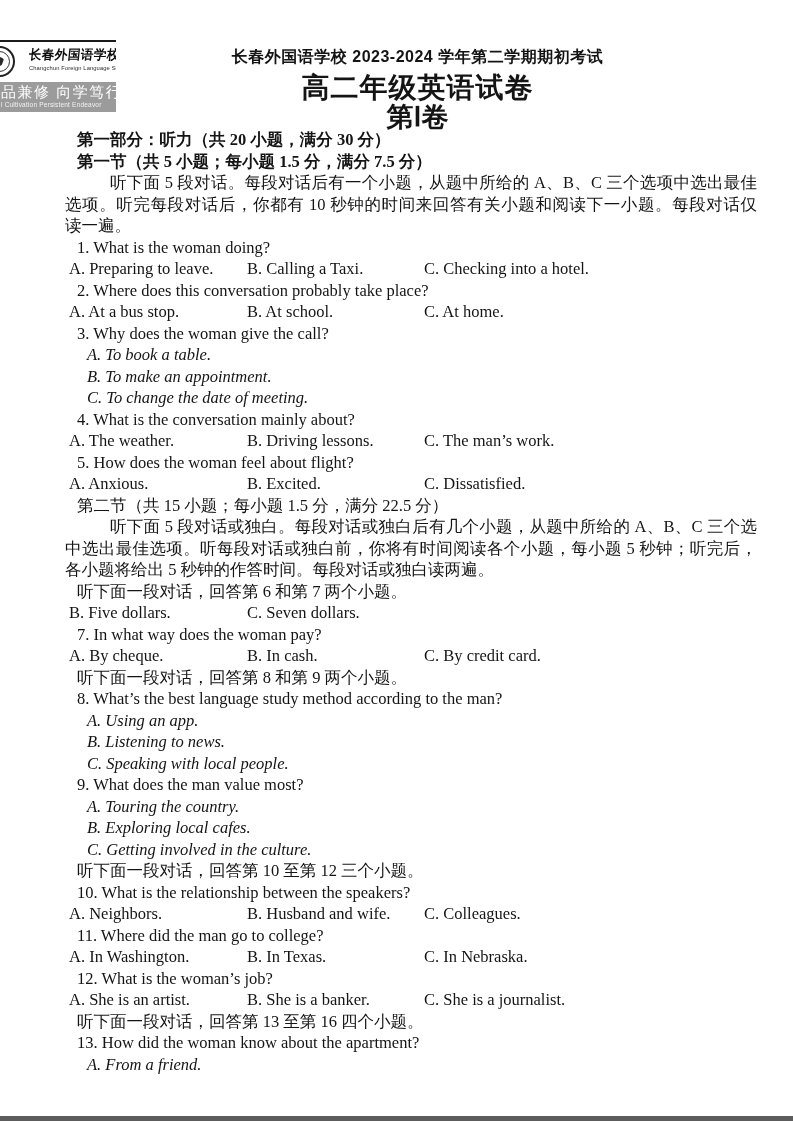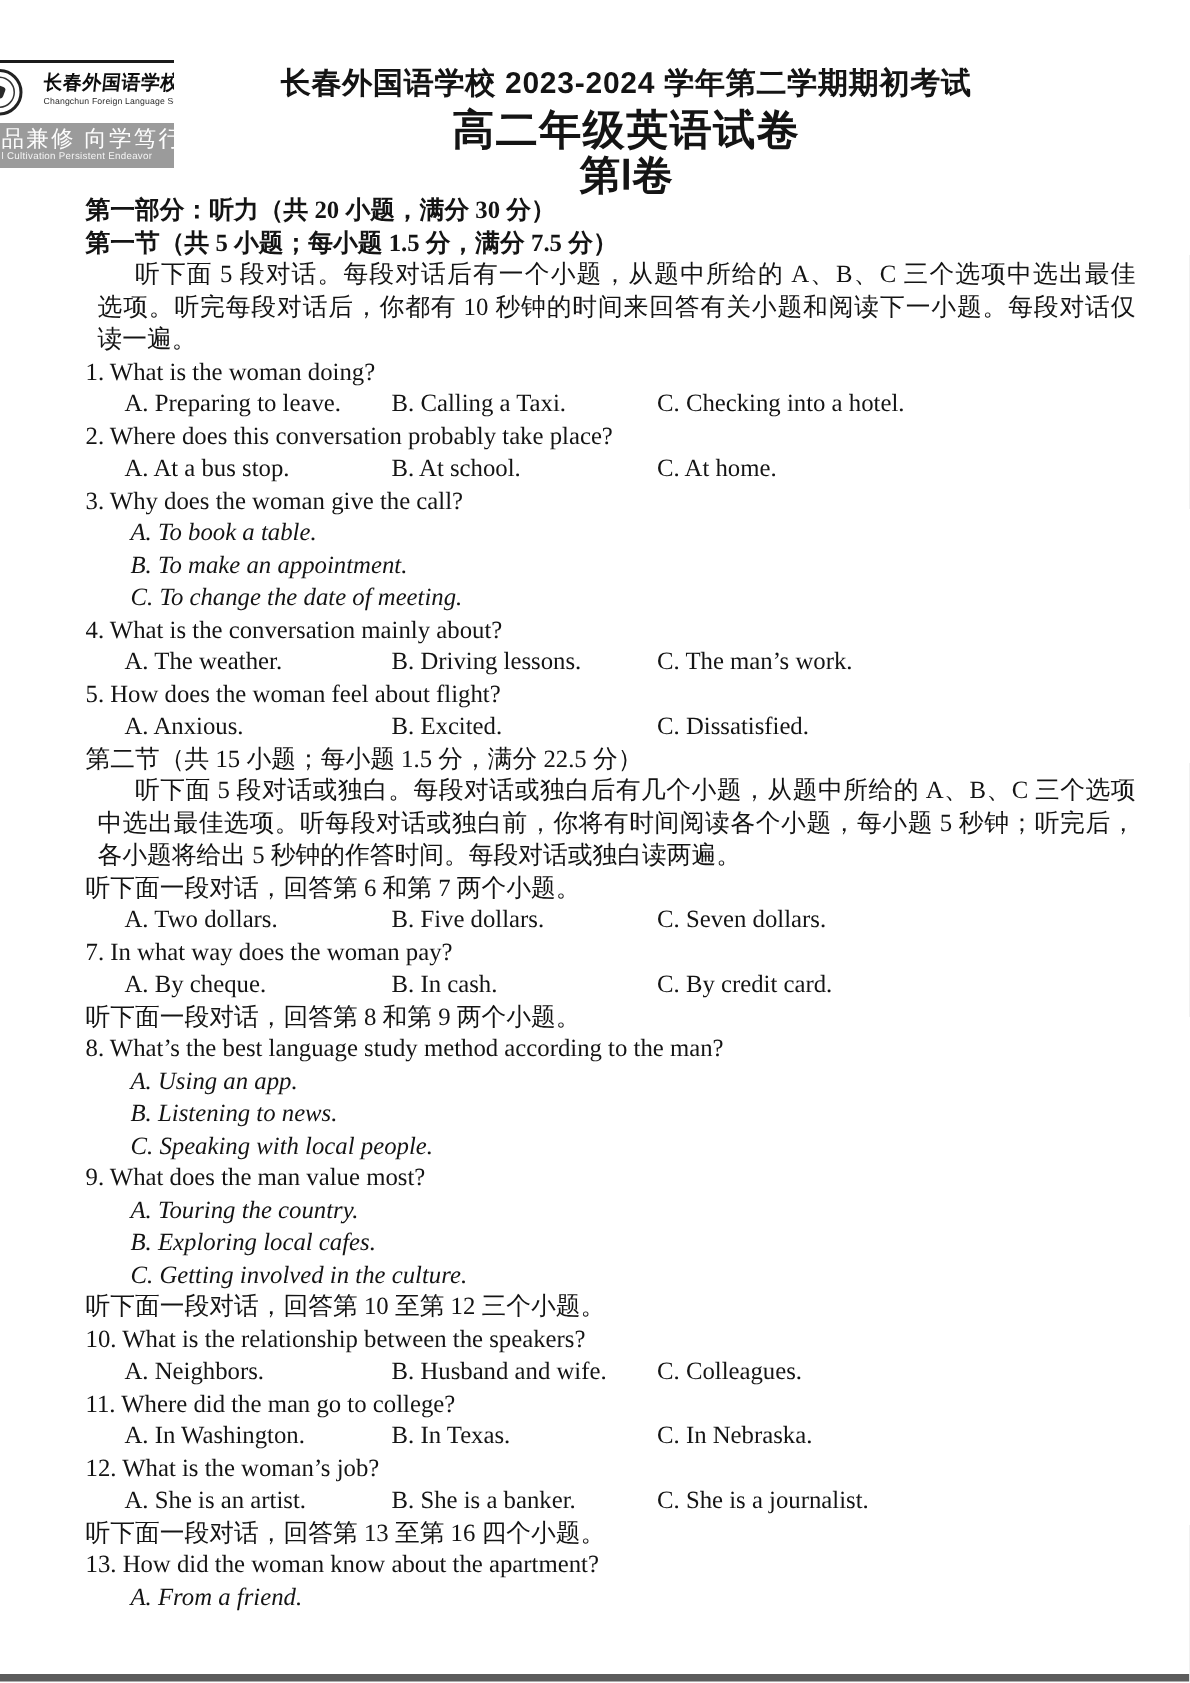--- a/index.html
+++ b/index.html
@@ -53,35 +53,35 @@
   .motto-en{
     position:absolute;left:1px;top:19px;
     font-size:6.5px;color:#f4f4f4;letter-spacing:.2px;white-space:nowrap;
     font-family:"Liberation Sans",sans-serif;
   }
   
   #titles{
     position:absolute;left:42px;right:0;top:42px;text-align:center;
     font-family:"Liberation Sans",sans-serif;
   }
-  .t1{font-size:20px;font-weight:700;line-height:29px;letter-spacing:.5px;}
+  .t1{font-size:16px;font-weight:700;line-height:29px;letter-spacing:.5px;}
   .t2{font-size:28px;font-weight:700;line-height:34px;letter-spacing:1px;font-family:Liberation Serif, serif;}
   .t3{font-size:27px;font-weight:700;line-height:24px;}
   
   #exam-body{
     position:absolute;left:57px;top:129px;width:700px;
     font-size:16.5px;
   }
-  .line{height:21.5px;line-height:21.5px;white-space:nowrap;}
+  .line{height:21.5px;line-height:21.5px;white-space:nowrap;margin-left:20px;}
   .bold{font-weight:700;}
   .para-first{text-indent:33px;white-space:normal;text-align:justify;text-align-last:justify;overflow:hidden;}
   .para-cont{margin-left:8px;white-space:normal;text-align:justify;text-align-last:justify;overflow:hidden;}
   .para-end{margin-left:8px;}
   .opt1{margin-left:30px;font-style:italic;}
-  .opts{display:grid;grid-template-columns:178px 177px auto;margin-left:26px;}
+  .opts{display:grid;grid-template-columns:178px 177px auto;margin-left:12px;}
   
   #bottom-line{
     position:absolute;left:0;right:0;top:1116px;height:5px;background:#5c5c5c;
   }
 </style>
 </head>
 <body>
 
 <div id="page">
 
@@ -136,21 +136,20 @@
         <span class="opt">A. Anxious.</span>
         <span class="opt">B. Excited.</span>
         <span class="opt">C. Dissatisfied.</span>
       </div>
       <div class="line">第二节（共 15 小题；每小题 1.5 分，满分 22.5 分）</div>
       <div class="line para-first">听下面 5 段对话或独白。每段对话或独白后有几个小题，从题中所给的 A、B、C 三个选项</div>
       <div class="line para-cont">中选出最佳选项。听每段对话或独白前，你将有时间阅读各个小题，每小题 5 秒钟；听完后，</div>
       <div class="line para-end">各小题将给出 5 秒钟的作答时间。每段对话或独白读两遍。</div>
       <div class="line">听下面一段对话，回答第 6 和第 7 两个小题。</div>
       <div class="line opts">
-        <span class="opt">A. Two dollars.</span>
         <span class="opt">B. Five dollars.</span>
         <span class="opt">C. Seven dollars.</span>
       </div>
       <div class="line">7. In what way does the woman pay?</div>
       <div class="line opts">
         <span class="opt">A. By cheque.</span>
         <span class="opt">B. In cash.</span>
         <span class="opt">C. By credit card.</span>
       </div>
       <div class="line">听下面一段对话，回答第 8 和第 9 两个小题。</div>

